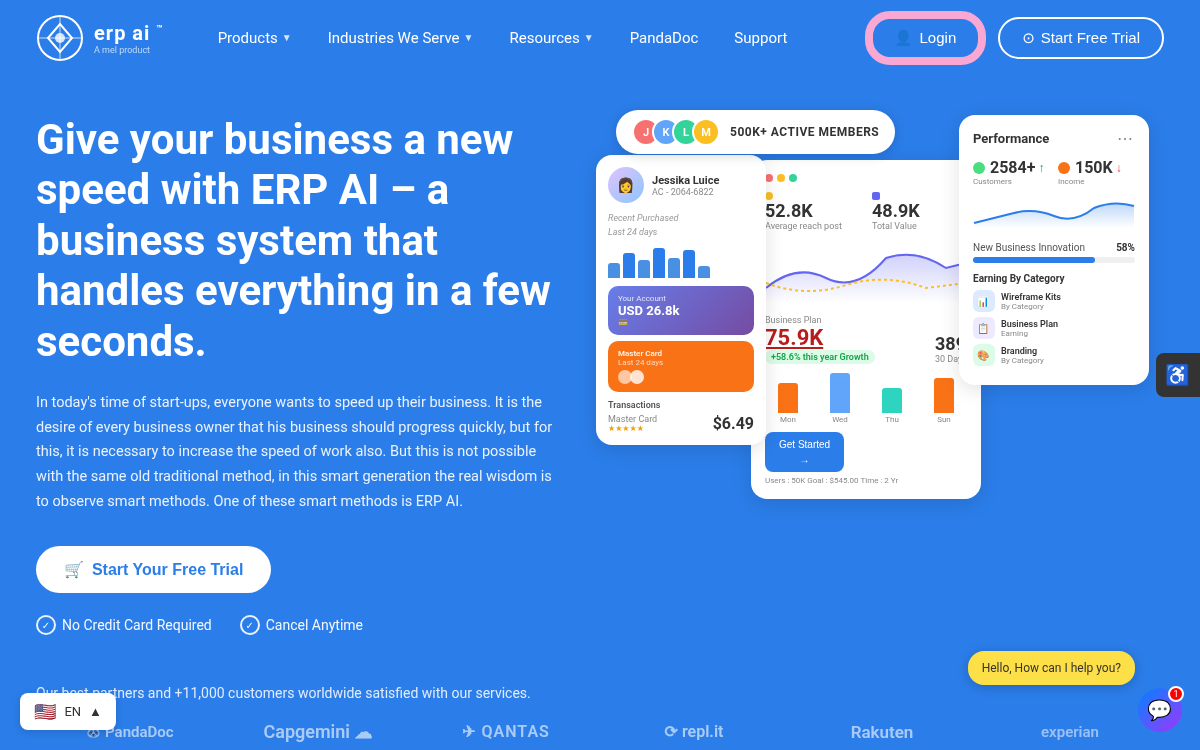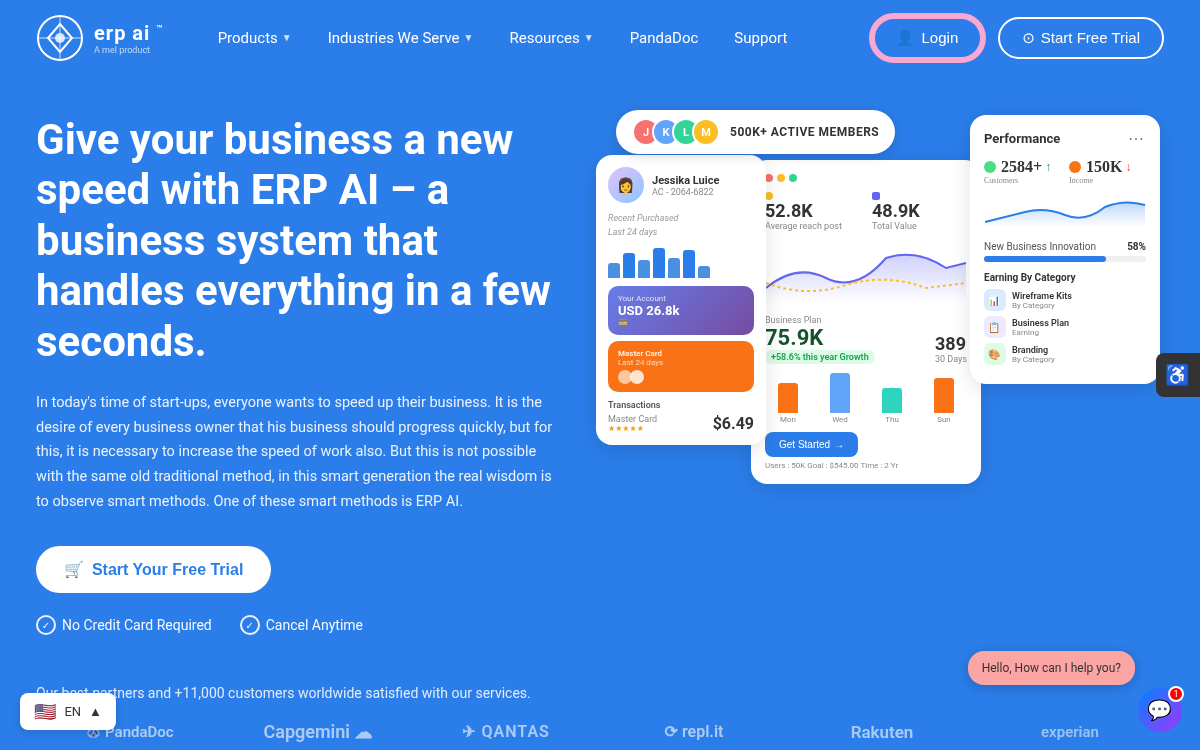--- a/index.html
+++ b/index.html
@@ -60,21 +60,21 @@
     .nav-actions {
       display: flex;
       align-items: center;
       gap: 12px;
     }
     .btn-login {
       display: flex;
       align-items: center;
       gap: 6px;
       padding: 10px 22px;
-      border: 6px solid #f9a8d4;
+      border: 8px solid #f9a8d4;
       border-radius: 25px;
       background: transparent;
       color: white;
       font-size: 15px;
       cursor: pointer;
     }
     .btn-trial-nav {
       display: flex;
       align-items: center;
       gap: 6px;
@@ -338,21 +338,21 @@
       position: relative;
       margin-bottom: 12px;
     }
 
     .metric-row-bottom {
       display: flex;
       justify-content: space-between;
       align-items: flex-end;
       margin-bottom: 10px;
     }
-    .metric-big { font-size: 22px; font-weight: 700; color: #14532d; }
+    .metric-big { font-size: 22px; font-weight: 700; color: #b91c1c; text-decoration: underline; }
     .growth-badge {
       background: #dcfce7;
       color: #16a34a;
       font-size: 9px;
       padding: 2px 6px;
       border-radius: 10px;
       font-weight: 600;
     }
     .metric-sublabel { font-size: 9px; color: #888; }
     .metric-num { font-size: 18px; font-weight: 700; color: #333; }
@@ -375,41 +375,42 @@
       color: white;
       border: none;
       border-radius: 8px;
       padding: 7px 14px;
       font-size: 10px;
       display: flex;
       align-items: center;
       gap: 4px;
       cursor: pointer;
       margin-top: 8px;
+      flex-direction: column;
     }
     .users-goal { font-size: 8px; color: #888; margin-top: 4px; }
 
     
     .card-performance {
       position: absolute;
       top: 10px;
-      right: 4px;
+      right: 15px;
       width: 190px;
       background: white;
       border-radius: 16px;
       padding: 14px;
       box-shadow: 0 4px 20px rgba(0,0,0,0.12);
       z-index: 5;
     }
     .perf-header { display: flex; justify-content: space-between; align-items: center; margin-bottom: 10px; }
     .perf-title { font-size: 13px; font-weight: 700; color: #333; }
     .three-dots { font-size: 16px; color: #888; letter-spacing: 2px; }
 
     .perf-metrics { display: flex; gap: 8px; margin-bottom: 12px; }
-    .perf-metric { flex: 1; font-family: Liberation Serif, serif; }
+    .perf-metric { flex: 1; }
     .perf-val { font-size: 16px; font-weight: 700; color: #333; display: flex; align-items: center; gap: 3px; }
     .up-arrow { color: #16a34a; font-size: 12px; }
     .down-arrow { color: #ef4444; font-size: 12px; }
     .perf-sub { font-size: 8px; color: #888; }
 
     .perf-innovation { margin-bottom: 10px; }
     .perf-innov-row { display: flex; justify-content: space-between; align-items: center; margin-bottom: 4px; }
     .perf-innov-label { font-size: 10px; color: #555; }
     .perf-innov-pct { font-size: 10px; font-weight: 700; color: #333; }
     .progress-bar-bg { background: #f0f0f0; height: 6px; border-radius: 3px; }
@@ -461,21 +462,21 @@
       box-shadow: 0 2px 8px rgba(0,0,0,0.15);
       cursor: pointer;
     }
     .flag { font-size: 18px; }
 
     
     .chat-bubble {
       position: fixed;
       bottom: 20px;
       right: 20px;
-      background: #fca5a5;
+      background: #fde047;
       border-radius: 16px;
       padding: 10px 14px;
       box-shadow: 0 2px 12px rgba(0,0,0,0.2);
       font-size: 12px;
       color: #333;
       max-width: 200px;
       z-index: 100;
     }
     .chat-bubble::after {
       content: '';

